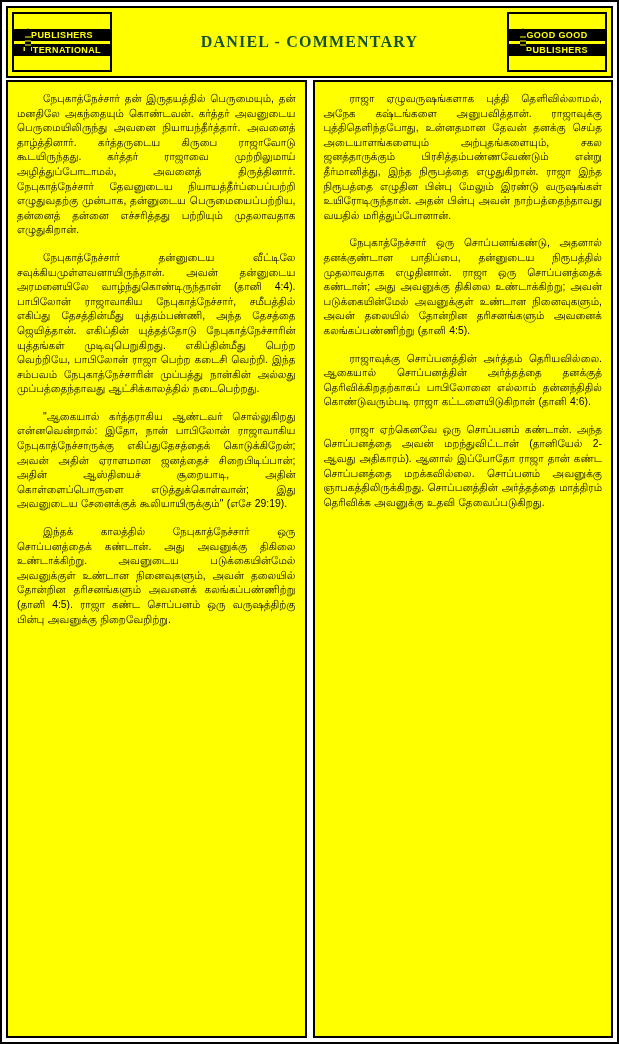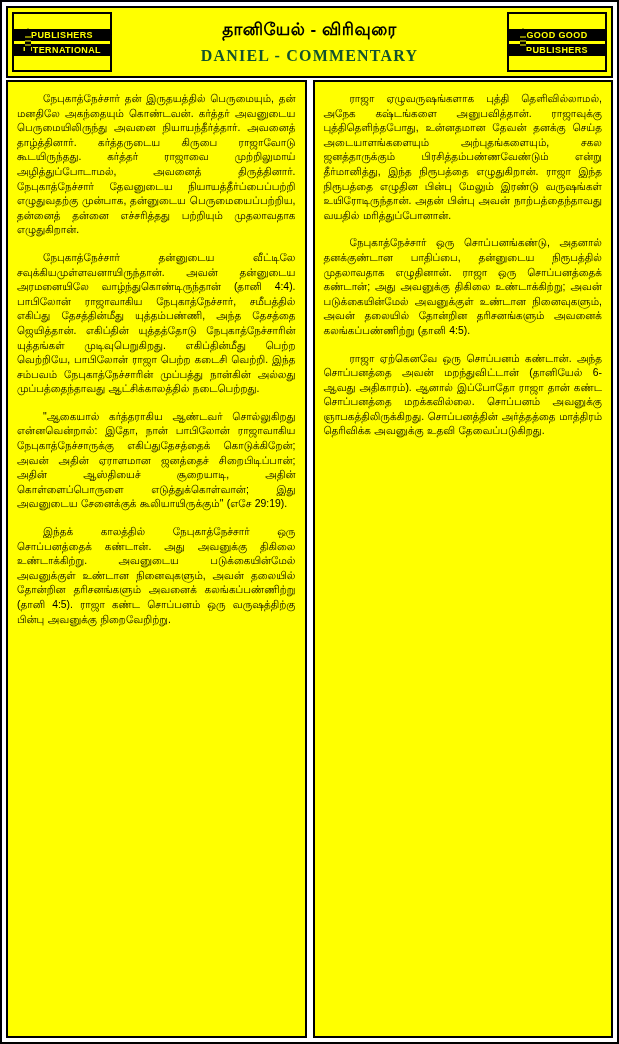--- a/index.html
+++ b/index.html
@@ -134,21 +134,20 @@
         <rect x="4" y="24" width="12" height="4" fill="#000000"></rect>
         <line x1="7" y1="10" x2="13" y2="10" stroke="#ffff00" stroke-width="1"></line>
         <line x1="7" y1="14" x2="13" y2="14" stroke="#ffff00" stroke-width="1"></line>
         <line x1="7" y1="18" x2="13" y2="18" stroke="#ffff00" stroke-width="1"></line>
       </svg>
       <div class="logo-line">PUBLISHERS</div>
       <div class="logo-line second">INTERNATIONAL</div>
     </div>
 
     <div class="header-title">
-      <div class="title-ta">தானியேல்  -  விரிவுரை</div>
       <div class="title-en">DANIEL - COMMENTARY</div>
     </div>
 
     <div class="logo-box">
       <svg class="logo-emblem" viewBox="0 0 20 30">
         <polygon points="10,1 13,6 13,28 7,28 7,6" fill="#000000"></polygon>
         <rect x="4" y="24" width="12" height="4" fill="#000000"></rect>
         <line x1="7" y1="10" x2="13" y2="10" stroke="#ffff00" stroke-width="1"></line>
         <line x1="7" y1="14" x2="13" y2="14" stroke="#ffff00" stroke-width="1"></line>
         <line x1="7" y1="18" x2="13" y2="18" stroke="#ffff00" stroke-width="1"></line>
@@ -164,18 +163,19 @@
     <div class="column">
       <p class="para">நேபுகாத்நேச்சார் தன் இருதயத்தில் பெருமையும், தன் மனதிலே அகந்தையும் கொண்டவன். கர்த்தர் அவனுடைய பெருமையிலிருந்து அவனை நியாயந்தீர்த்தார். அவனைத் தாழ்த்தினார். கர்த்தருடைய கிருபை ராஜாவோடு கூடயிருந்தது. கர்த்தர் ராஜாவை முற்றிலுமாய் அழித்துப்போடாமல், அவனைத் திருத்தினார். நேபுகாத்நேச்சார் தேவனுடைய நியாயத்தீர்ப்பைப்பற்றி எழுதுவதற்கு முன்பாக, தன்னுடைய பெருமையைப்பற்றிய, தன்னைத் தன்னை எச்சரித்தது பற்றியும் முதலாவதாக எழுதுகிறான்.</p>
       <p class="para">நேபுகாத்நேச்சார் தன்னுடைய வீட்டிலே சவுக்கியமுள்ளவனாயிருந்தான். அவன் தன்னுடைய அரமனையிலே வாழ்ந்துகொண்டிருந்தான் (தானி 4:4). பாபிலோன் ராஜாவாகிய நேபுகாத்நேச்சார், சமீபத்தில் எகிப்து தேசத்தின்மீது யுத்தம்பண்ணி, அந்த தேசத்தை ஜெயித்தான். எகிப்தின் யுத்தத்தோடு நேபுகாத்நேச்சாரின் யுத்தங்கள் முடிவுபெறுகிறது. எகிப்தின்மீது பெற்ற வெற்றியே, பாபிலோன் ராஜா பெற்ற கடைசி வெற்றி. இந்த சம்பவம் நேபுகாத்நேச்சாரின் முப்பத்து நான்கின் அல்லது முப்பத்தைந்தாவது ஆட்சிக்காலத்தில் நடைபெற்றது.</p>
       <p class="para">"ஆகையால் கர்த்தராகிய ஆண்டவர் சொல்லுகிறது என்னவென்றால்: இதோ, நான் பாபிலோன் ராஜாவாகிய நேபுகாத்நேச்சாருக்கு எகிப்துதேசத்தைக் கொடுக்கிறேன்; அவன் அதின் ஏராளமான ஜனத்தைச் சிறைபிடிப்பான்; அதின் ஆஸ்தியைச் சூறையாடி, அதின் கொள்ளைப்பொருளை எடுத்துக்கொள்வான்; இது அவனுடைய சேனைக்குக் கூலியாயிருக்கும்" (எசே 29:19).</p>
       <p class="para">இந்தக் காலத்தில் நேபுகாத்நேச்சார் ஒரு சொப்பனத்தைக் கண்டான். அது அவனுக்கு திகிலை உண்டாக்கிற்று. அவனுடைய படுக்கையின்மேல் அவனுக்குள் உண்டான நினைவுகளும், அவன் தலையில் தோன்றின தரிசனங்களும் அவனைக் கலங்கப்பண்ணிற்று (தானி 4:5). ராஜா கண்ட சொப்பனம் ஒரு வருஷத்திற்கு பின்பு அவனுக்கு நிறைவேறிற்று.</p>
     </div>
 
     <div class="column">
       <p class="para">ராஜா ஏழுவருஷங்களாக புத்தி தெளிவில்லாமல், அநேக கஷ்டங்களை அனுபவித்தான். ராஜாவுக்கு புத்திதெளிந்தபோது, உன்னதமான தேவன் தனக்கு செய்த அடையாளங்களையும் அற்புதங்களையும், சகல ஜனத்தாருக்கும் பிரசித்தம்பண்ணவேண்டும் என்று தீர்மானித்து, இந்த நிரூபத்தை எழுதுகிறான். ராஜா இந்த நிரூபத்தை எழுதின பின்பு மேலும் இரண்டு வருஷங்கள் உயிரோடிருந்தான். அதன் பின்பு அவன் நாற்பத்தைந்தாவது வயதில் மரித்துப்போனான்.</p>
       <p class="para">நேபுகாத்நேச்சார் ஒரு சொப்பனங்கண்டு, அதனால் தனக்குண்டான பாதிப்பை, தன்னுடைய நிரூபத்தில் முதலாவதாக எழுதினான். ராஜா ஒரு சொப்பனத்தைக் கண்டான்; அது அவனுக்கு திகிலை உண்டாக்கிற்று; அவன் படுக்கையின்மேல் அவனுக்குள் உண்டான நினைவுகளும், அவன் தலையில் தோன்றின தரிசனங்களும் அவனைக் கலங்கப்பண்ணிற்று (தானி 4:5).</p>
-      <p class="para">ராஜா ஏற்கெனவே ஒரு சொப்பனம் கண்டான். அந்த சொப்பனத்தை அவன் மறந்துவிட்டான் (தானியேல் 6-ஆவது அதிகாரம்). ஆனால் இப்போதோ ராஜா தான் கண்ட சொப்பனத்தை மறக்கவில்லை. சொப்பனம் அவனுக்கு ஞாபகத்திலிருக்கிறது. சொப்பனத்தின் அர்த்தத்தை மாத்திரம் தெரிவிக்க அவனுக்கு உதவி தேவைப்படுகிறது.</p>
+      <p class="para">ராஜாவுக்கு சொப்பனத்தின் அர்த்தம் தெரியவில்லை. ஆகையால் சொப்பனத்தின் அர்த்தத்தை தனக்குத் தெரிவிக்கிறதற்காகப் பாபிலோனை எல்லாம் தன்னந்திதில் கொண்டுவரும்படி ராஜா கட்டளையிடுகிறான் (தானி 4:6).</p>
+      <p class="para">ராஜா ஏற்கெனவே ஒரு சொப்பனம் கண்டான். அந்த சொப்பனத்தை அவன் மறந்துவிட்டான் (தானியேல் 2-ஆவது அதிகாரம்). ஆனால் இப்போதோ ராஜா தான் கண்ட சொப்பனத்தை மறக்கவில்லை. சொப்பனம் அவனுக்கு ஞாபகத்திலிருக்கிறது. சொப்பனத்தின் அர்த்தத்தை மாத்திரம் தெரிவிக்க அவனுக்கு உதவி தேவைப்படுகிறது.</p>
     </div>
 
   </div>
 
 </div>
 
 </body></html>

